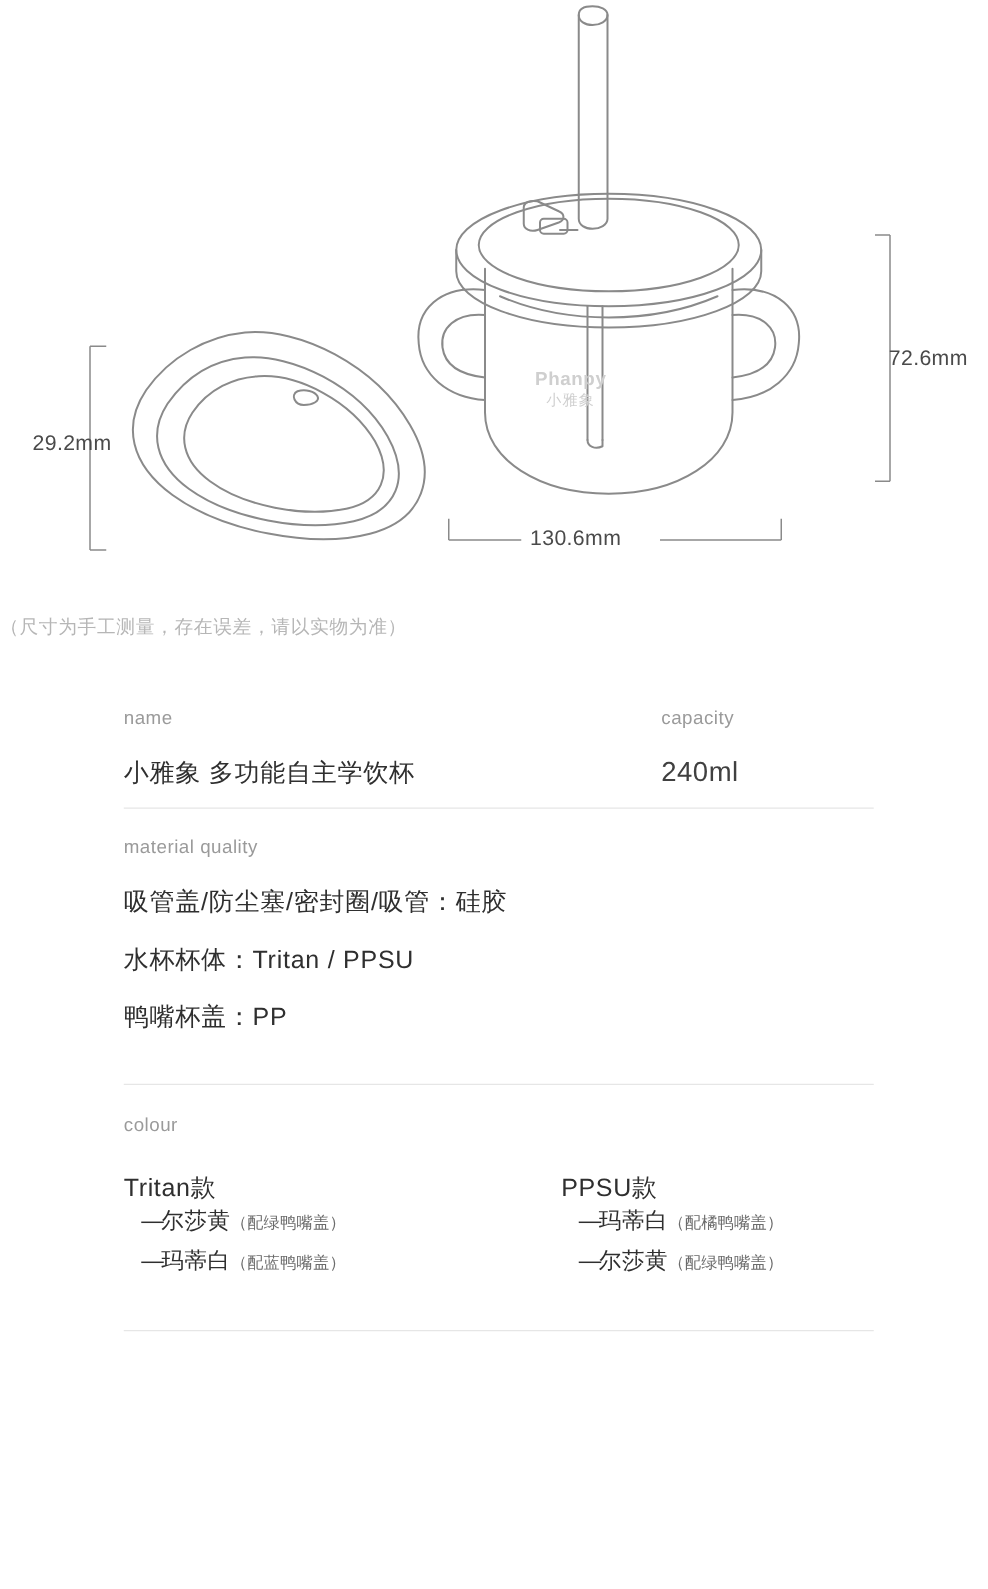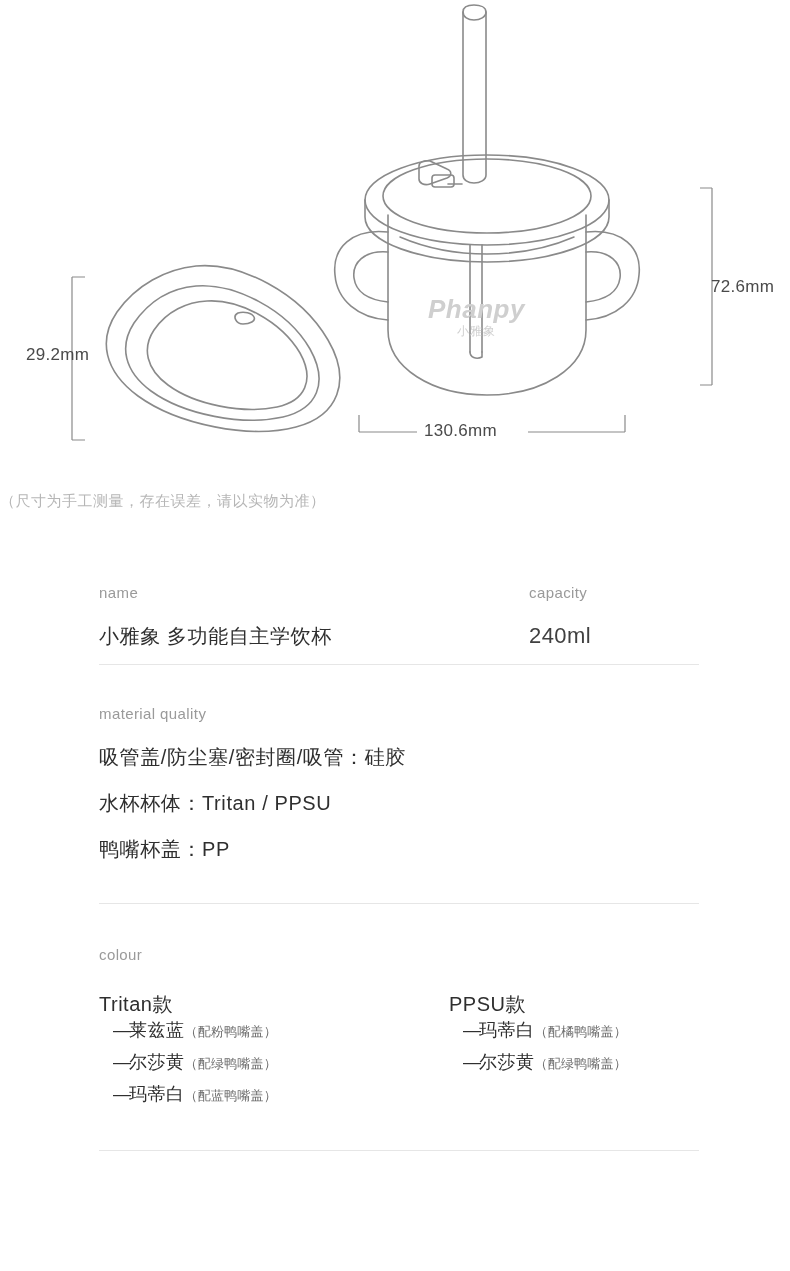--- a/index.html
+++ b/index.html
@@ -39,22 +39,21 @@
 
   .brand-mark {
     position: absolute;
     left: 428px;
     top: 296px;
     text-align: center;
     color: #cfcfcf;
     pointer-events: none;
   }
   .brand-mark .brand-en {
-    font-size: 26px;
-    font-style: italic;
+    font-size: 15px;
     font-weight: bold;
     letter-spacing: 0.5px;
     line-height: 1;
   }
   .brand-mark .brand-cn {
     font-size: 12px;
     letter-spacing: 1px;
     margin-top: 3px;
     line-height: 1;
   }
@@ -91,21 +90,20 @@
     display: flex;
   }
   .col-a { width: 430px; }
   .col-b { width: 170px; }
 
   .field-label {
     font-size: 15px;
     color: #9a9a9a;
     letter-spacing: 0.4px;
     margin-bottom: 22px;
-    margin-top: 18px;
   }
   .field-value {
     font-size: 20px;
     color: #2f2f2f;
     letter-spacing: 0.6px;
   }
   .field-value-en {
     font-size: 22px;
     color: #404040;
     letter-spacing: 0.4px;
@@ -259,23 +257,20 @@
 
   <div class="divider" style="margin-top:26px;"></div>
 
   <div class="spec-block" style="padding-top:24px;">
     <div class="field-label" style="margin-bottom:28px;">colour</div>
     <div class="colour-groups">
 
       <div class="colour-group">
         <div class="group-title">Tritan款</div>
         <div class="colour-item">
-          <span class="dash">—</span><span class="cname">莱兹蓝</span><span class="cnote">（配粉鸭嘴盖）</span>
-        </div>
-        <div class="colour-item">
           <span class="dash">—</span><span class="cname">尔莎黄</span><span class="cnote">（配绿鸭嘴盖）</span>
         </div>
         <div class="colour-item">
           <span class="dash">—</span><span class="cname">玛蒂白</span><span class="cnote">（配蓝鸭嘴盖）</span>
         </div>
       </div>
 
       <div class="colour-group">
         <div class="group-title">PPSU款</div>
         <div class="colour-item">

